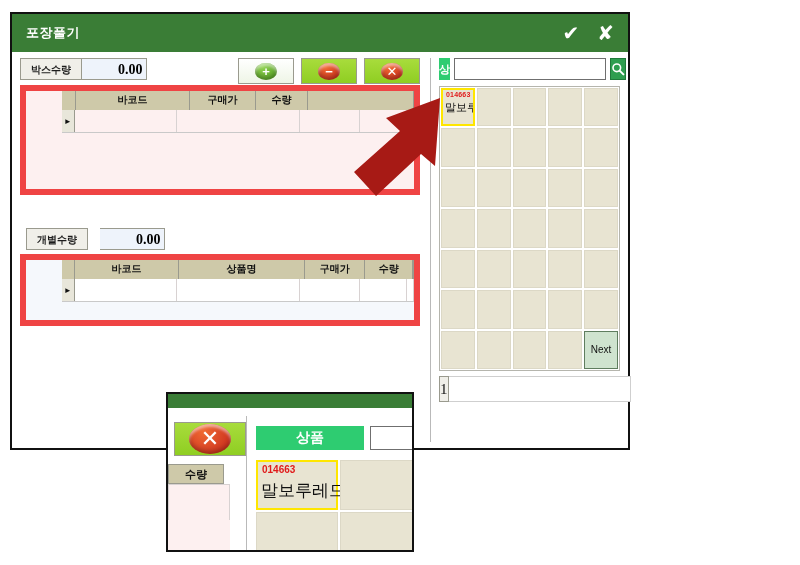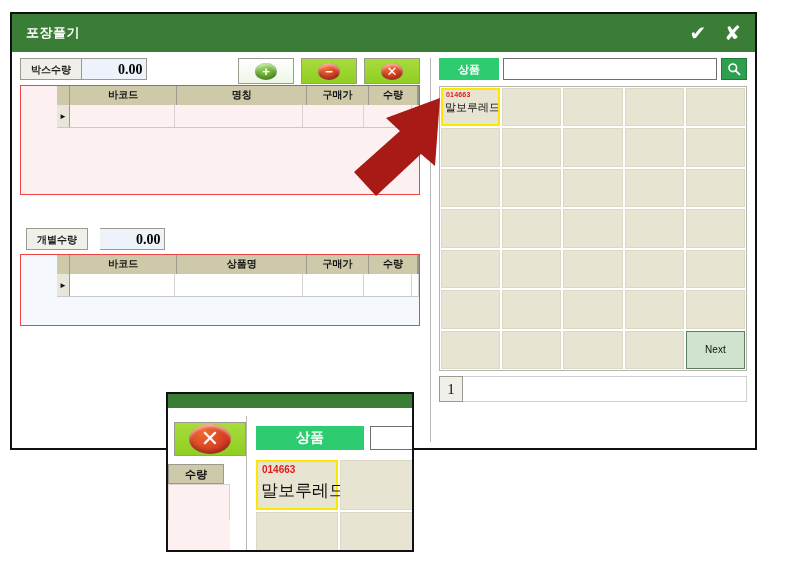--- a/index.html
+++ b/index.html
@@ -1,20 +1,20 @@
 <!DOCTYPE html>
 <html><head>
 <meta charset="utf-8">
 <style>
   html,body{margin:0;padding:0;background:#ffffff;}
   body{width:800px;height:565px;position:relative;overflow:hidden;
        font-family:"Liberation Sans","DejaVu Sans",sans-serif;}
 
   
-  #window{position:absolute;left:10px;top:12px;width:747px;height:438px;
+  #window{position:absolute;left:10px;top:12px;width:620px;height:438px;
           background:#ffffff;border:2px solid #111;box-sizing:border-box;}
   #titlebar{height:38px;background:#3a7d36;display:flex;align-items:center;
             padding:0 14px;box-sizing:border-box;}
   #title-text{color:#ffffff;font-size:13px;font-weight:bold;letter-spacing:.5px;}
   #titlebar-actions{margin-left:auto;display:flex;align-items:center;gap:18px;}
   .tb-icon{color:#fff;font-size:20px;line-height:1;font-weight:bold;cursor:pointer;}
 
   #body{position:absolute;left:0;top:38px;right:0;bottom:0;background:#fff;}
 
   
@@ -35,21 +35,21 @@
         align-items:center;justify-content:center;box-sizing:border-box;cursor:pointer;}
   .tbtn.plus{background:linear-gradient(#ffffff,#eef5e6);}
   .tbtn.lime{background:linear-gradient(#a8dc3c,#8fce22);}
   .orb{width:22px;height:17px;border-radius:50%;display:flex;align-items:center;
        justify-content:center;color:#fff;font-size:13px;font-weight:bold;line-height:1;
        box-shadow:inset 0 -3px 4px rgba(0,0,0,.25),inset 0 3px 3px rgba(255,255,255,.55);}
   .orb.green{background:radial-gradient(circle at 35% 25%,#8fd14f,#4e9a1e);}
   .orb.red{background:radial-gradient(circle at 35% 25%,#f06a32,#c3231a);}
 
   
-  .gtable{border:1px solid #ef4444;box-sizing:border-box;padding-left:36px;}
+  .gtable{border:6px solid #ef4444;box-sizing:border-box;padding-left:36px;}
   .ghead{display:flex;height:19px;background:#cec9a9;}
   .ghead .corner{width:14px;border-right:1px solid #9a9a8e;box-sizing:border-box;}
   .ghead .hc{border-right:1px solid #9a9a8e;box-sizing:border-box;text-align:center;
              font-size:10px;font-weight:bold;color:#111;line-height:18px;}
   .grow{display:flex;height:22px;border-bottom:1px solid #c9c9c9;}
   .grow .sel{width:14px;border-right:1px solid #9a9a8e;box-sizing:border-box;
              background:#e8e6da;display:flex;align-items:center;justify-content:center;
              font-size:8px;color:#111;}
   .grow .gc{border-right:1px solid #d8d2d2;box-sizing:border-box;font-size:10px;
             padding:0 3px;line-height:21px;}
@@ -172,21 +172,20 @@
         </div>
         <div class="tbtn lime">
           <span class="orb red">✕</span>
         </div>
       </div>
 
       <div id="tbl1" class="gtable">
         <div class="ghead">
           <div class="corner"></div>
           <div class="hc c1">바코드</div>
-          <div class="hc c2">명칭</div>
           <div class="hc c3">구매가</div>
           <div class="hc c4">수량</div>
           <div class="hc gfill"></div>
         </div>
         <div class="grow">
           <div class="sel">►</div>
           <div class="gc c1"></div>
           <div class="gc c2"></div>
           <div class="gc c3"></div>
           <div class="gc c4"></div>

